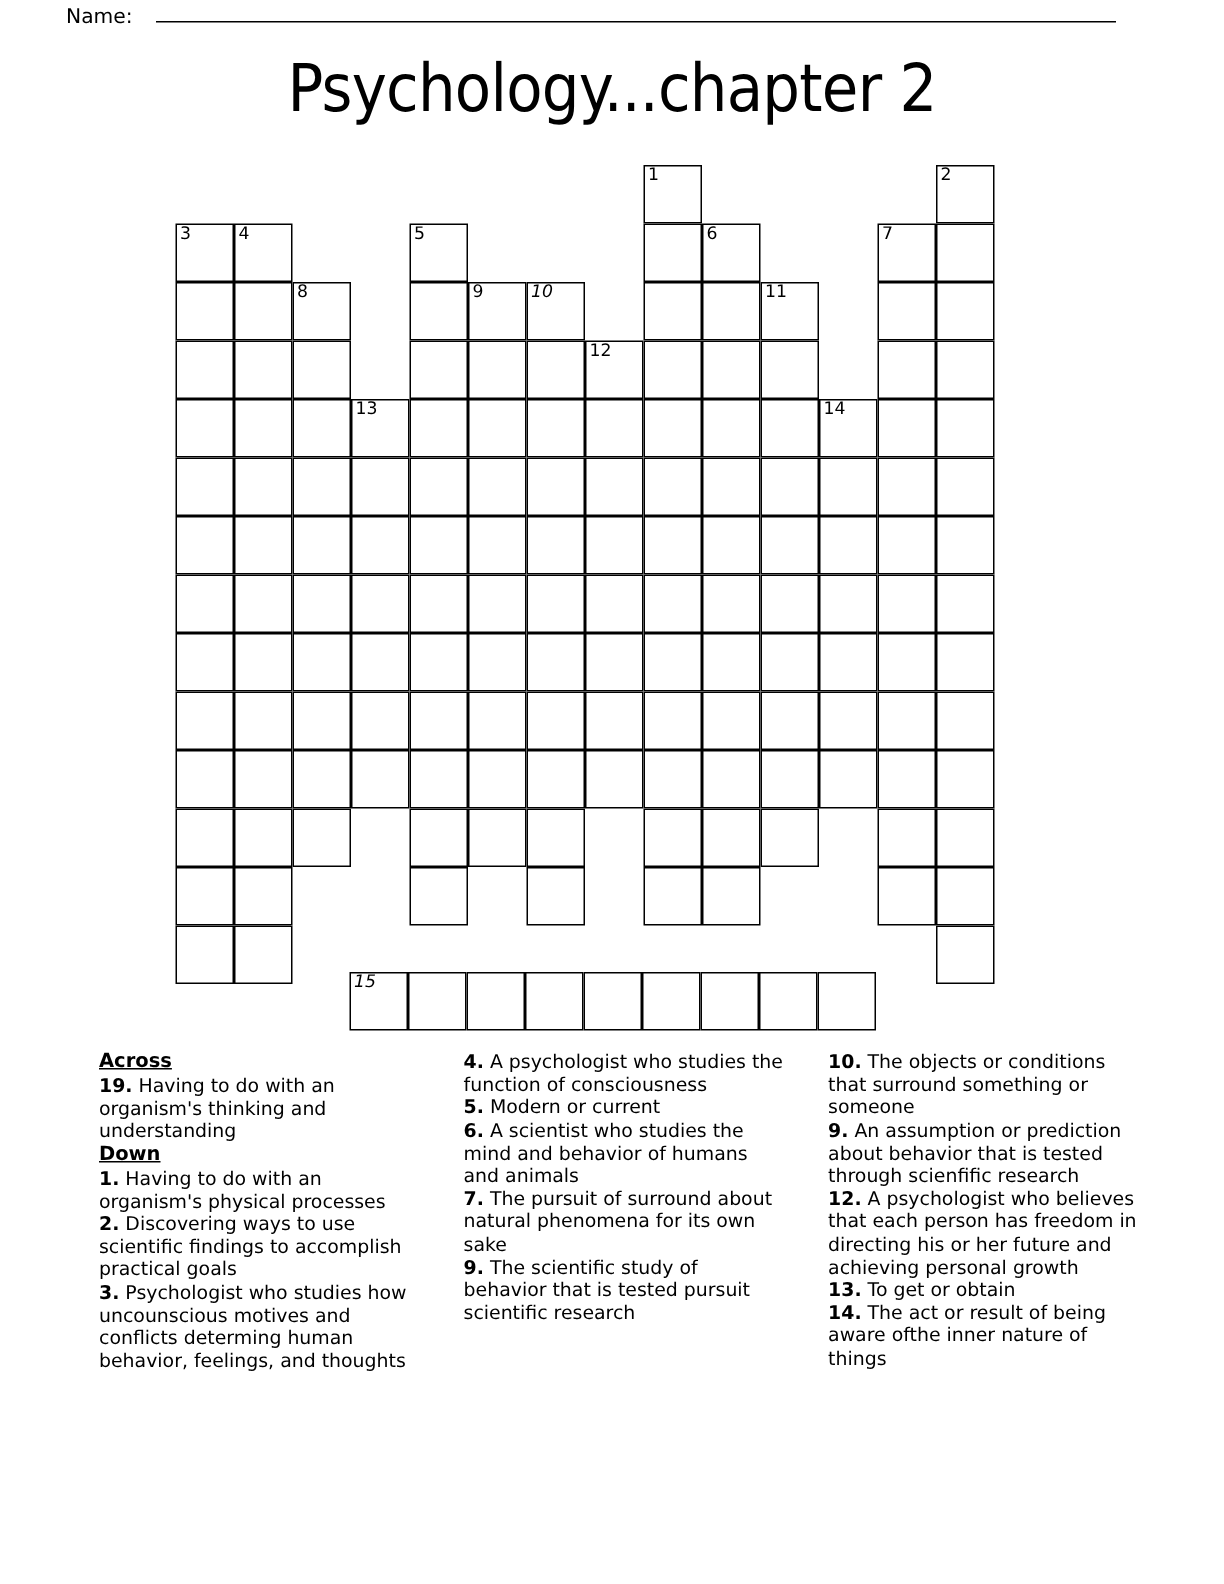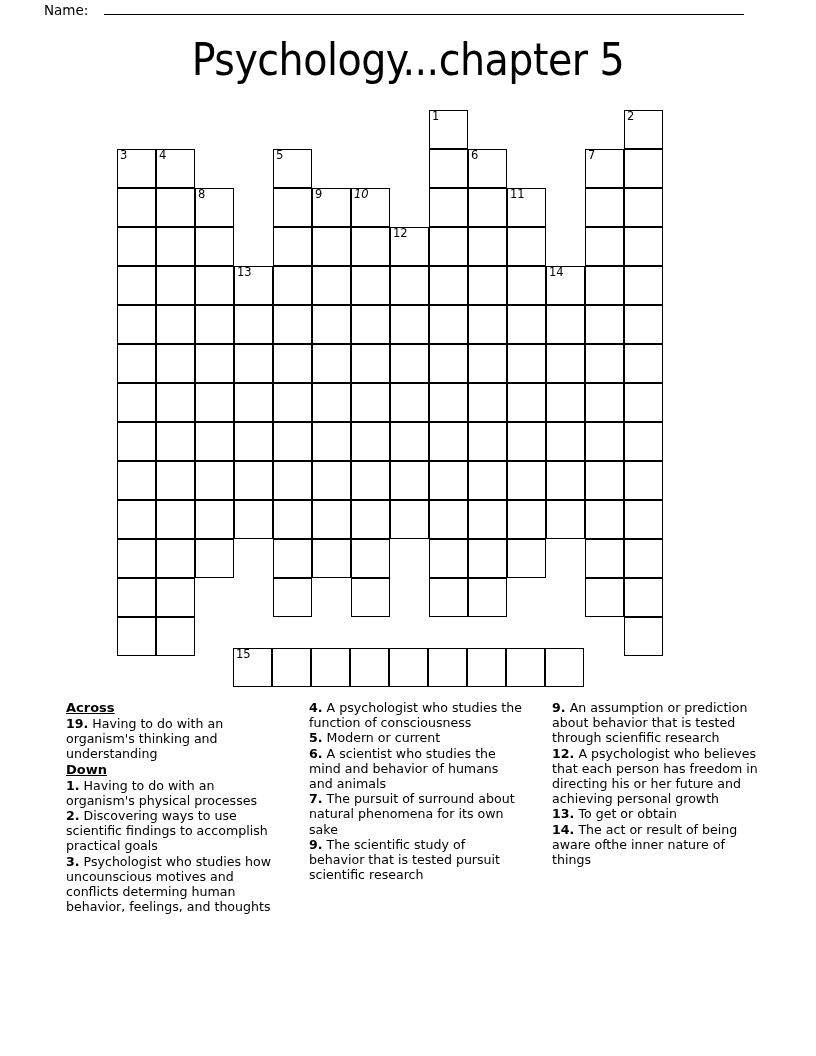--- a/index.html
+++ b/index.html
@@ -93,21 +93,21 @@
   .clue b { font-weight: bold; }
 </style>
 </head>
 <body>
 
 <div class="name-row">
   <span class="name-label">Name:</span>
   <span class="name-rule"></span>
 </div>
 
-<div class="puzzle-title">Psychology...chapter 5</div>
+<div class="puzzle-title">Psychology...chapter 2</div>
 
 <div id="grid-wrap">
     <div class="cell" style="left: 312px; top: 0px;">
       <span class="num">1</span>
     </div>
     <div class="cell" style="left: 507px; top: 0px;">
       <span class="num">2</span>
     </div>
     <div class="cell" style="left: 0px; top: 39px;">
       <span class="num">3</span>
@@ -276,21 +276,21 @@
     <div class="cell" style="left: 39px; top: 468px;"></div>
     <div class="cell" style="left: 156px; top: 468px;"></div>
     <div class="cell" style="left: 234px; top: 468px;"></div>
     <div class="cell" style="left: 312px; top: 468px;"></div>
     <div class="cell" style="left: 351px; top: 468px;"></div>
     <div class="cell" style="left: 468px; top: 468px;"></div>
     <div class="cell" style="left: 507px; top: 468px;"></div>
     <div class="cell" style="left: 0px; top: 507px;"></div>
     <div class="cell" style="left: 39px; top: 507px;"></div>
     <div class="cell" style="left: 507px; top: 507px;"></div>
-    <div class="cell" style="left: 116px; top: 538px;">
+    <div class="cell" style="left: 116px; top: 538px; font-style: italic;">
       <span class="num">15</span>
     </div>
     <div class="cell" style="left: 155px; top: 538px;"></div>
     <div class="cell" style="left: 194px; top: 538px;"></div>
     <div class="cell" style="left: 233px; top: 538px;"></div>
     <div class="cell" style="left: 272px; top: 538px;"></div>
     <div class="cell" style="left: 311px; top: 538px;"></div>
     <div class="cell" style="left: 350px; top: 538px;"></div>
     <div class="cell" style="left: 389px; top: 538px;"></div>
     <div class="cell" style="left: 428px; top: 538px;"></div>
@@ -306,18 +306,19 @@
       <div class="clue"><b>3.</b><span> Psychologist who studies how uncounscious motives and conflicts determing human behavior, feelings, and thoughts</span></div>
     </div>
   <div class="clue-col col2" id="clue-col-2">
       <div class="clue"><b>4.</b><span> A psychologist who studies the function of consciousness</span></div>
       <div class="clue"><b>5.</b><span> Modern or current</span></div>
       <div class="clue"><b>6.</b><span> A scientist who studies the mind and behavior of humans and animals</span></div>
       <div class="clue"><b>7.</b><span> The pursuit of surround about natural phenomena for its own sake</span></div>
       <div class="clue"><b>9.</b><span> The scientific study of behavior that is tested pursuit scientific research</span></div>
     </div>
   <div class="clue-col col3" id="clue-col-3">
+      <div class="clue"><b>10.</b><span> The objects or conditions that surround something or someone</span></div>
       <div class="clue"><b>9.</b><span> An assumption or prediction about behavior that is tested through scienfific research</span></div>
       <div class="clue"><b>12.</b><span> A psychologist who believes that each person has freedom in directing his or her future and achieving personal growth</span></div>
       <div class="clue"><b>13.</b><span> To get or obtain</span></div>
       <div class="clue"><b>14.</b><span> The act or result of being aware ofthe inner nature of things</span></div>
     </div>
 </div>
 
 </body></html>

